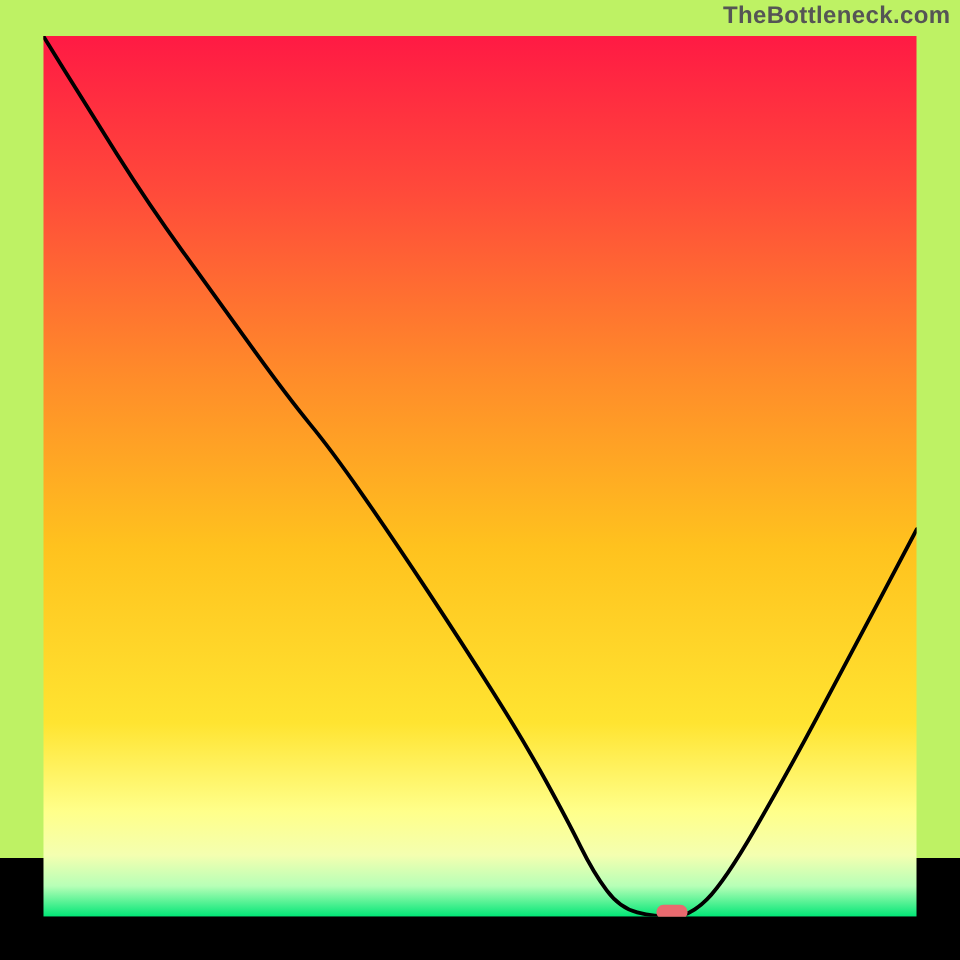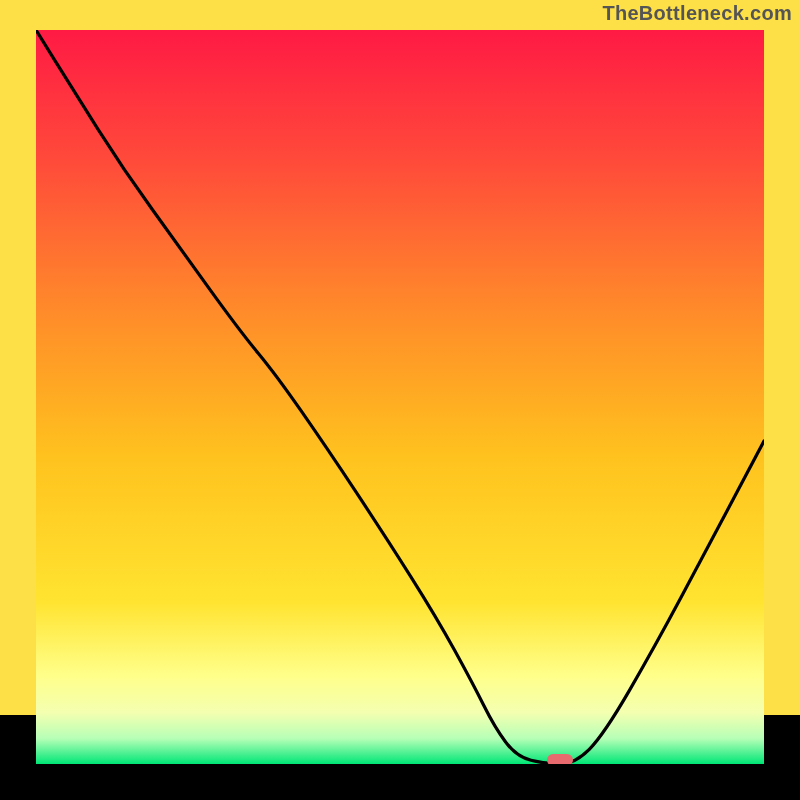--- a/index.html
+++ b/index.html
@@ -8,21 +8,21 @@
     width: 800px;
     height: 800px;
     background: #000;
     overflow: hidden;
     font-family: Arial, Helvetica, sans-serif;
   }
   .stage {
     position: relative;
     width: 800px;
     height: 715px;
-    background: #fde047;
+    background: #bef264;
   }
   .watermark {
     position: absolute;
     top: 2px;
     right: 8px;
     color: #555;
     font-size: 20px;
     font-weight: 600;
     letter-spacing: 0.3px;
     z-index: 5;

